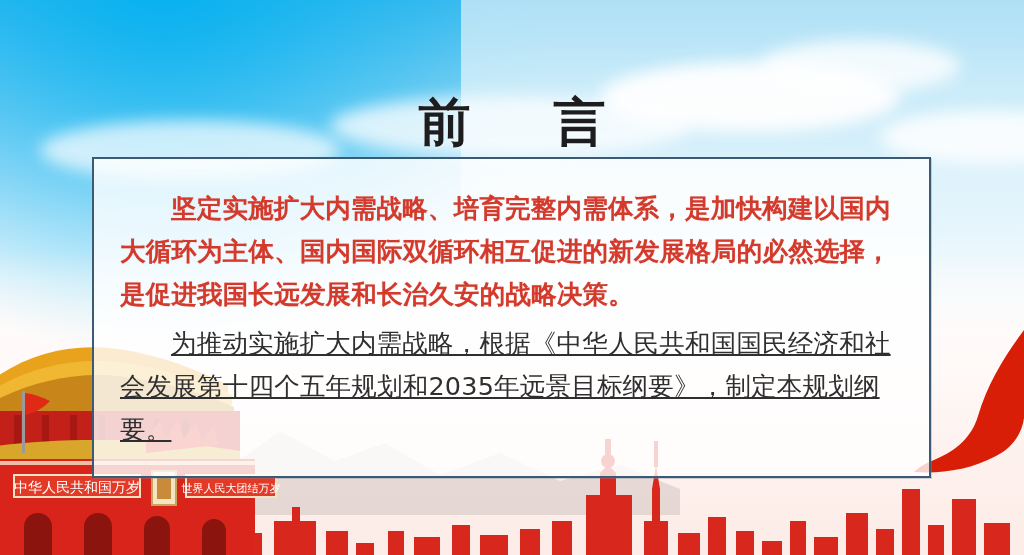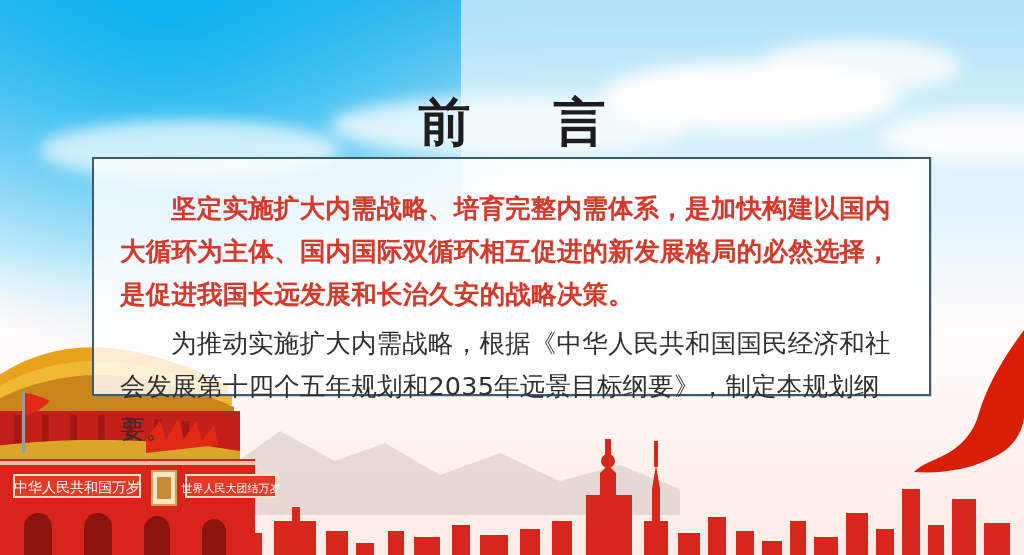--- a/index.html
+++ b/index.html
@@ -123,21 +123,21 @@
     font-family: "DejaVu Sans", "Liberation Sans", sans-serif;
     text-shadow: 0 1px 0 rgba(255,255,255,0.6);
   }
 
   
   .content-box {
     position: absolute;
     left: 92px;
     top: 157px;
     width: 839px;
-    height: 239px;
+    height: 321px;
     box-sizing: border-box;
     border: 2px solid #3c5a74;
     background: rgba(255,255,255,0.80);
     box-shadow: 1px 1px 0 rgba(120,140,160,0.35);
     padding: 28px 26px 0 26px;
   }
   .para {
     margin: 0;
     font-size: 25.5px;
     line-height: 43px;
@@ -146,20 +146,21 @@
     font-family: "DejaVu Sans", "Liberation Sans", sans-serif;
   }
   .para.red {
     color: #d33a2c;
     font-weight: bold;
     text-shadow: 0 0 1px rgba(211,58,44,0.35);
   }
   .para.dark {
     color: #2f2f30;
     margin-top: 6px;
+    text-decoration: underline;
   }
 </style>
 </head>
 <body>
 
 <div class="slide">
 
   <div class="sky"></div>
   <div class="sky-right"></div>
 

